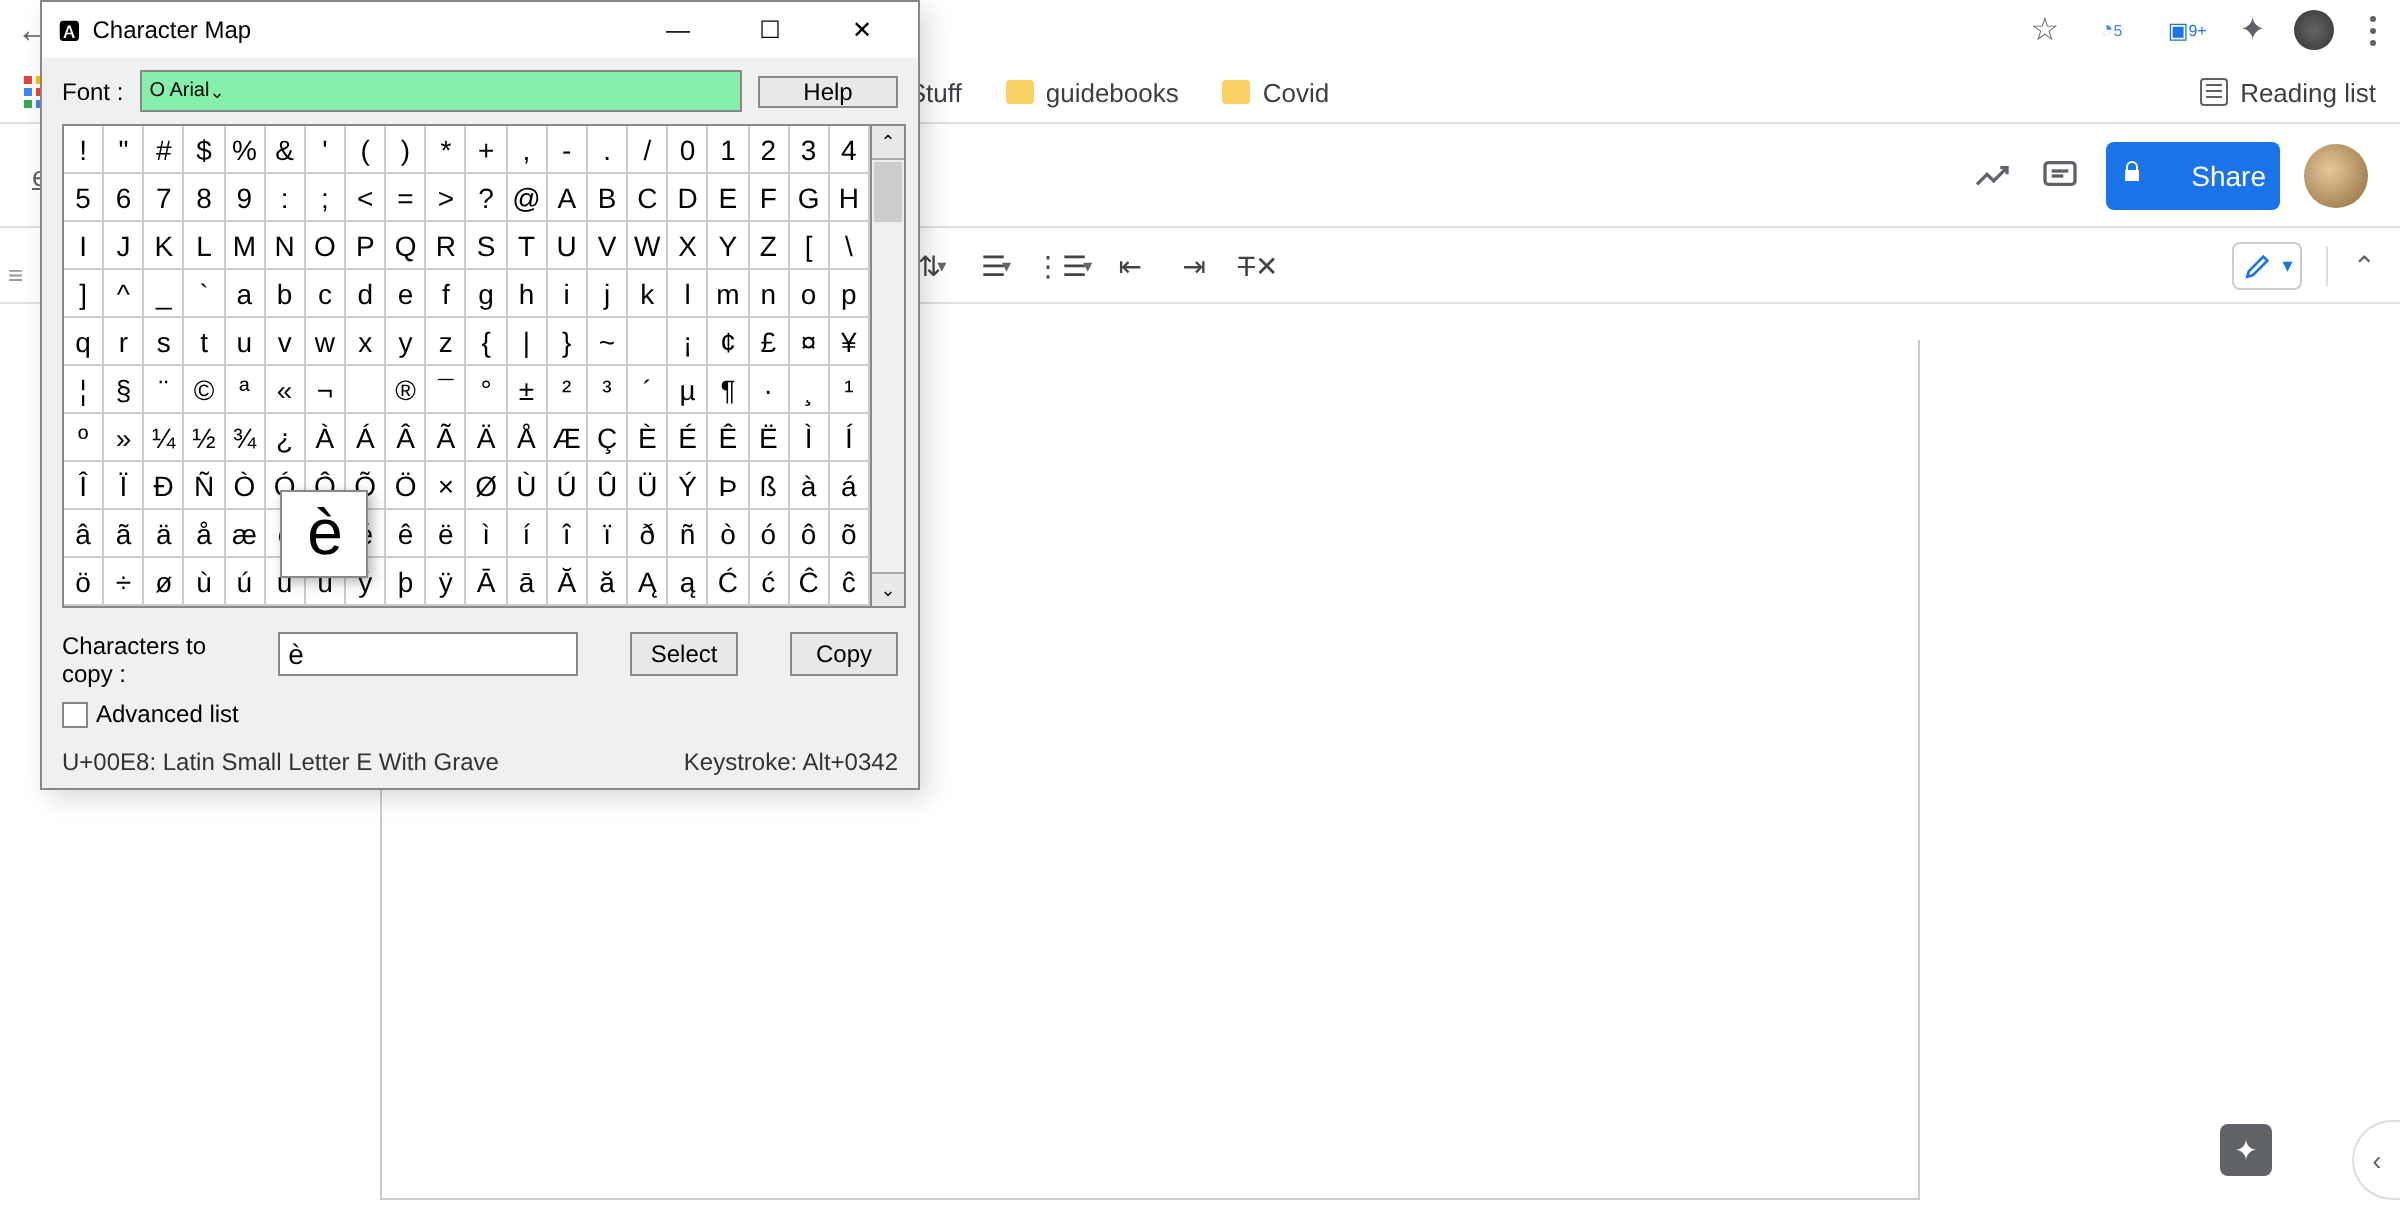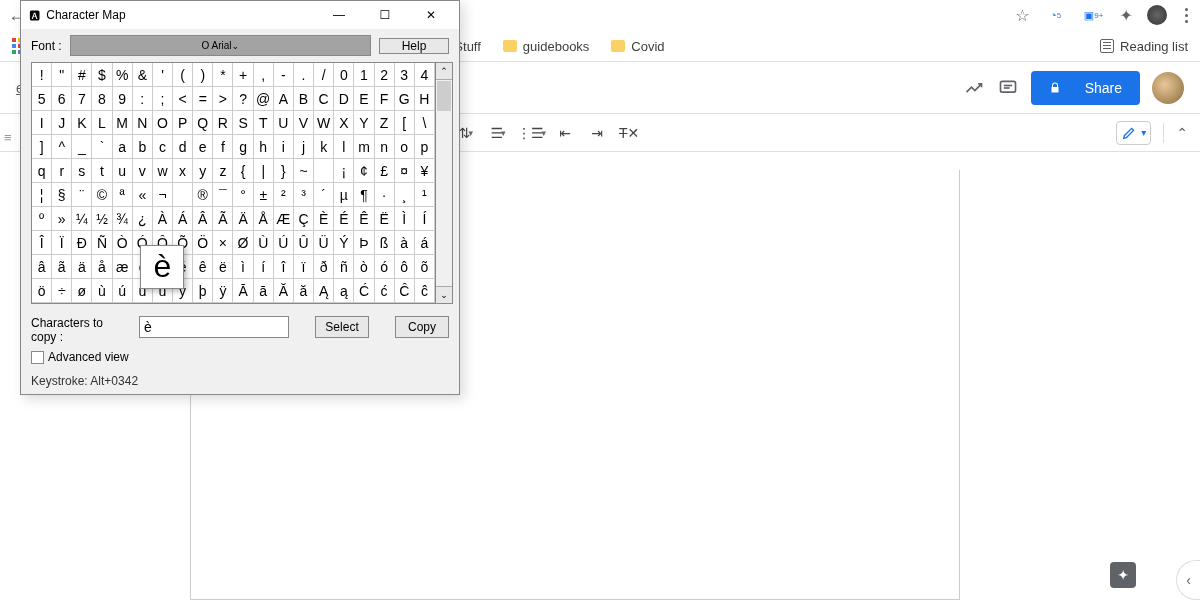--- a/index.html
+++ b/index.html
@@ -28,21 +28,21 @@
 .bm-item{display:flex;align-items:center;gap:6px;cursor:pointer}
 .bm-folder{width:14px;height:12px;background:#fad165;border-radius:2px}
 .spotify-icon{width:16px;height:16px;border-radius:50%;background:#5f6368;display:flex;align-items:center;justify-content:center}
 .reading{margin-left:auto;display:flex;align-items:flex-start;gap:6px}
 .reading-icon{width:14px;height:14px;border:1.5px solid #5f6368;border-radius:2px;position:relative}
 .reading-icon::after{content:"";position:absolute;left:2px;top:2px;right:2px;height:1.5px;background:#5f6368;box-shadow:0 3px 0 #5f6368,0 6px 0 #5f6368}
 .docs-bar{height:52px;display:flex;align-items:center;padding:0 16px;gap:12px;border-bottom:1px solid #e0e0e0}
 .edit-info{color:#5f6368;font-size:14px;text-decoration:underline;cursor:pointer}
 .docs-spacer{flex:1}
 .doc-icon{width:22px;height:22px;color:#5f6368;cursor:pointer;display:flex;align-items:center;justify-content:center}
-.share-btn{background:#1a73e8;color:#fff;border:none;padding:9px 18px;border-radius:4px;font-size:14px;font-weight:500;display:flex;align-items:center;gap:24px;cursor:pointer}
+.share-btn{background:#1a73e8;color:#fff;border:none;padding:9px 7px;border-radius:4px;font-size:14px;font-weight:500;display:flex;align-items:flex-start;gap:24px;cursor:pointer}
 .lock{width:12px;height:12px;fill:#fff}
 .avatar-big{width:32px;height:32px;border-radius:50%;background:radial-gradient(circle at 40% 40%,#e8c898,#8a6a3a)}
 .toolbar{height:38px;display:flex;align-items:center;padding:0 12px 0 50px;gap:6px;border-bottom:1px solid #e0e0e0;font-size:13px;color:#444}
 .tb-sep{width:1px;height:20px;background:#ddd;margin:0 6px}
 .tb-btn{min-width:26px;height:26px;display:flex;align-items:center;justify-content:center;cursor:pointer;border-radius:3px;font-size:14px}
 .font-size{min-width:20px;text-align:center}
 .plus-box{border:1px solid #ccc;border-radius:3px;font-size:12px}
 .bold{font-weight:bold}
 .italic{font-style:italic;font-family:serif}
 .underline{text-decoration:underline}
@@ -58,21 +58,21 @@
 .left-side-icons{position:absolute;left:4px;top:130px;display:flex;flex-direction:column;gap:22px;color:#999;font-size:13px}
 .vline{position:absolute;left:23px;top:82px;width:4px;height:20px;background:#1a73e8}
 
 .charmap{position:absolute;left:20px;top:0;width:440px;background:#f0f0f0;border:1px solid #888;box-shadow:4px 4px 12px rgba(0,0,0,0.15);font-size:12px}
 .cm-title{height:28px;display:flex;align-items:center;padding:0 8px;background:#fff;gap:6px}
 .cm-title-icon{font-size:12px}
 .cm-title-text{flex:1;font-size:12px}
 .cm-winbtn{width:40px;height:26px;display:flex;align-items:center;justify-content:center;cursor:pointer;font-family:Arial}
 .cm-row{display:flex;align-items:center;padding:6px 10px;gap:8px}
 .cm-label{font-size:12px}
-.cm-font-select{flex:1;height:21px;border:1px solid #888;background:#a3a3a3;padding:0 4px;font-size:11px;display:flex;align-items:center;justify-content:center}
+.cm-font-select{flex:1;height:21px;border:1px solid #888;background:#86efac;padding:0 4px;font-size:11px;display:flex;align-items:center;justify-content:flex-start}
 .cm-help-btn{width:70px;height:16px;border:1px solid #888;background:#e8e8e8;font-size:12px;cursor:pointer}
 .cm-grid-wrap{display:flex;padding:0 6px 6px 10px}
 .cm-grid{flex:1;display:grid;grid-template-columns:repeat(20,1fr);border:1px solid #888;background:#fff}
 .cm-cell{border-right:1px solid #ccc;border-bottom:1px solid #ccc;height:24px;display:flex;align-items:center;justify-content:center;font-size:14px;font-family:Arial;cursor:pointer;background:#fff}
 .cm-cell.sel{background:#fff;position:relative;z-index:5}
 .cm-cell.sel span{position:absolute;width:44px;height:44px;background:#fff;border:1px solid #888;display:flex;align-items:center;justify-content:center;font-size:32px;box-shadow:2px 2px 6px rgba(0,0,0,0.3)}
 .cm-scrollbar{width:17px;background:#f0f0f0;border:1px solid #888;border-left:none;display:flex;flex-direction:column}
 .cm-scroll-btn{height:17px;display:flex;align-items:center;justify-content:center;font-size:9px;background:#e8e8e8;border-bottom:1px solid #aaa}
 .cm-scroll-btn:last-child{border-top:1px solid #aaa;border-bottom:none;margin-top:auto}
 .cm-scroll-thumb{height:30px;background:#cdcdcd;margin:1px}
@@ -450,18 +450,19 @@
     </div>
   </div>
   <div class="cm-bottom">
     <span class="cm-label">Characters to copy :</span>
     <input class="cm-copy-input" value="è" style="">
     <button class="cm-btn">Select</button>
     <button class="cm-btn">Copy</button>
   </div>
   <div class="cm-adv">
     <div class="cm-checkbox"></div>
-    <span>Advanced view</span>
+    <span>Advanced list</span>
   </div>
   <div class="cm-status">
+    <span>U+00E8: Latin Small Letter E With Grave</span>
     <span>Keystroke: Alt+0342</span>
   </div>
 </div>
 
 </body></html>

